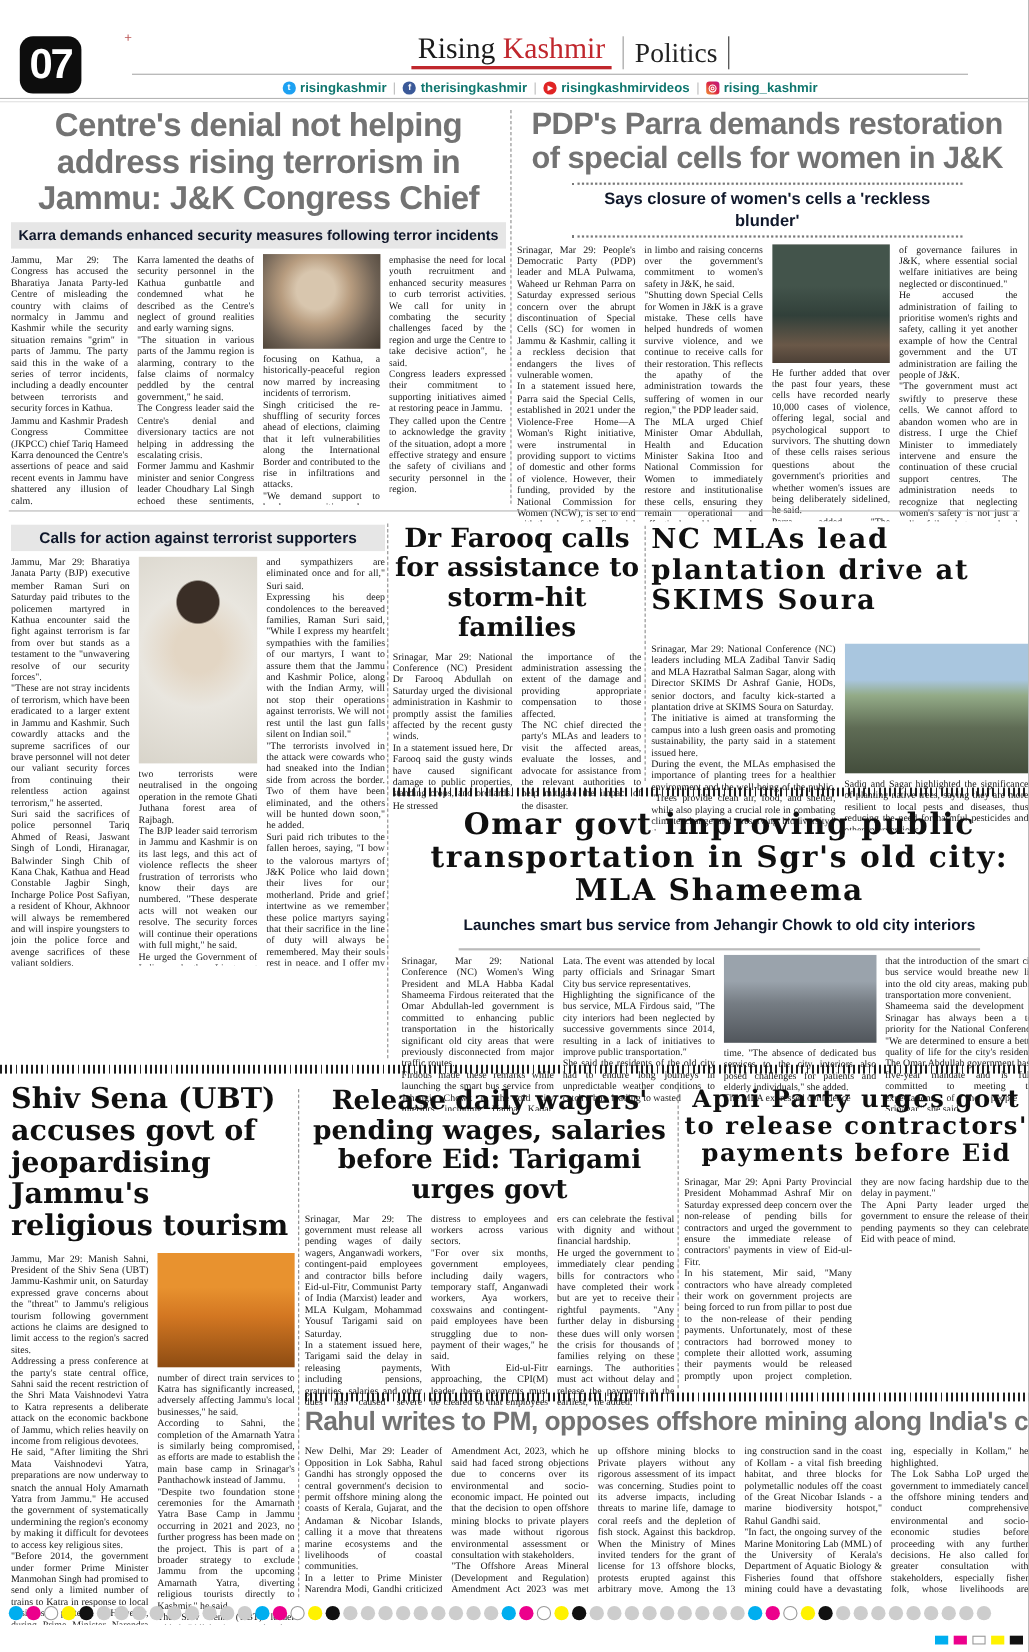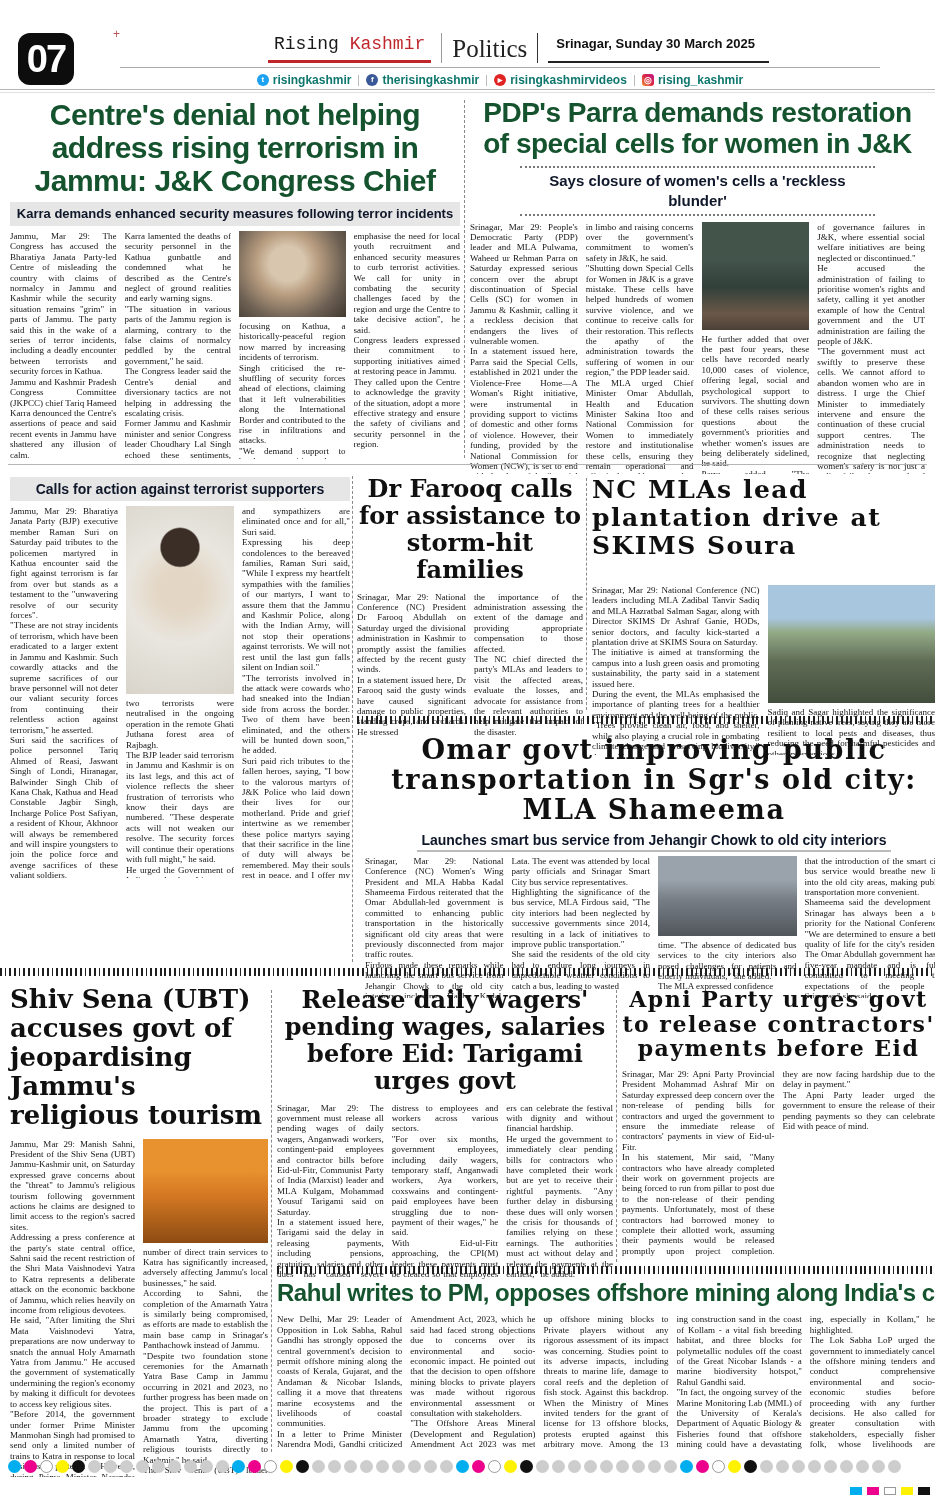--- a/index.html
+++ b/index.html
@@ -4,21 +4,21 @@
 <style>
   html,body{margin:0;padding:0;background:#888;}
   .page{position:relative;width:935px;height:1502px;background:#fff;margin:0 auto;overflow:hidden;
         font-family:"Liberation Serif",serif;color:#141414;}
   
   .pageno{position:absolute;left:18px;top:33px;width:56px;height:52px;background:#0d0d0d;color:#fff;
           border-radius:12px;font:bold 38px/52px "Liberation Sans",sans-serif;text-align:center;letter-spacing:-2px;}
   .regcross{position:absolute;width:13px;height:13px;color:#b55;font:12px/13px "Liberation Sans",sans-serif;text-align:center;}
   .masthead{position:absolute;left:120px;top:30px;width:760px;}
   .brandline{display:flex;align-items:flex-end;justify-content:center;gap:10px;border-bottom:1px solid #aaa;padding-bottom:4px;}
-  .brand{font-family:Liberation Mono, monospace;font-size:18px;line-height:28px;border-bottom:3px solid #c0272d;padding:0 6px 2px 6px;margin-left:37px;}
+  .brand{font-family:Liberation Serif, serif;font-size:27px;line-height:28px;border-bottom:3px solid #c0272d;padding:0 6px 2px 6px;margin-left:37px;}
   .brand .b1{color:#1a1a1a;}
   .brand .b2{color:#c0272d;}
   .vline{width:1px;height:30px;background:#999;}
   .vline.dark{background:#333;}
   .section{font-family:"Liberation Serif",serif;font-size:25px;line-height:28px;color:#222;}
   .dateline{font:bold 13px/18px "Liberation Sans",sans-serif;color:#111;border-bottom:2px solid #222;padding:0 14px 8px 8px;}
   .socials{display:flex;justify-content:center;align-items:center;gap:7px;margin-top:5px;
            font:bold 12px/14px "Liberation Sans",sans-serif;color:#0f766e;}
   .social{display:flex;align-items:center;gap:4px;cursor:pointer;}
   .socsep{width:1px;height:11px;background:#bbb;}
@@ -27,27 +27,27 @@
   .ic.tw{background:#1da1f2;} .ic.tw::before{content:"t";}
   .ic.fb{background:#3b5998;} .ic.fb::before{content:"f";}
   .ic.yt{background:#e02424;} .ic.yt::before{content:"\25B6";font-size:6px;}
   .ic.ig{background:linear-gradient(45deg,#f09433,#dc2743 50%,#bc1888);border-radius:3px;}
   .ic.ig::before{content:"\25CE";font-size:9px;}
   .hrule{position:absolute;height:0;border-top:1px solid #b5b5b5;}
   .hrule.double{border-bottom:1px solid #e0e0e0;height:2px;}
   
   .art{position:absolute;}
   .hl-sans{margin:0;font-family:"Liberation Sans",sans-serif;font-weight:bold;letter-spacing:-0.5px;
-           text-align:center;color:#14532d;line-height:1.1;}
+           text-align:center;color:#737373;line-height:1.1;}
   .hl-serif{margin:0;font-family:"DejaVu Serif",serif;font-weight:bold;text-align:center;color:#101010;line-height:1.12;}
   .hl-left{text-align:left;}
   .sub{font:bold 13px/20px "Liberation Sans",sans-serif;text-align:center;color:#0f172a;margin:5px 0;}
   .graybar{background:#e6e6e6;padding:2px 4px;}
   .dotbar{width:78%;margin:6px auto;border-top:2px dotted #777;border-bottom:2px dotted #777;padding:3px 0;font-size:15px;}
-  .underbar{border-bottom:2px solid #bbb;width:82%;margin:4px auto;padding-bottom:0;font-size:14px;}
+  .underbar{border-bottom:2px solid #bbb;width:82%;margin:4px auto;padding-bottom:12px;font-size:14px;}
   .cols{display:flex;gap:8px;}
   .cols>*{flex:1 1 0;min-width:0;}
   .col{font-size:9px;line-height:10.4px;text-align:justify;white-space:pre-line;overflow:hidden;color:#151515;}
   .colwrap{display:flex;flex-direction:column;overflow:hidden;}
   .colwrap .col{flex:1 1 auto;}
   .photo{flex:0 0 auto;margin-bottom:4px;}
   
   .ph-karra{height:86px;background:radial-gradient(circle at 45% 38%,#d8c6ae 0 22%,#b79c7f 40%,#6e6154 70%,#40382f 100%),#cfc5b8;}
   .ph-parra{height:108px;background:linear-gradient(180deg,#43544b 0 35%,#31403a 60%,#6a5848 85%,#4c4036),
             radial-gradient(circle at 55% 40%,#e8e4da 0 8%,transparent 9%);}
@@ -78,21 +78,20 @@
   <div class="pageno">07</div>
   <div class="regcross" style="left:110px;top:28px;">+</div>
   <div class="regcross" style="left:924px;top:634px;">+</div>
 
   <header class="masthead">
     <div class="brandline">
       <span class="brand"><span class="b1">Rising</span> <span class="b2">Kashmir</span></span>
       <span class="vline"></span>
       <span class="section">Politics</span>
       <span class="vline dark"></span>
-      <span class="dateline">Srinagar, Sunday 30 March 2025</span>
     </div>
     <div class="socials">
       <span class="social">
           <i class="ic tw"></i>
           <span>risingkashmir</span>
         </span>
       <span class="socsep"></span>
       <span class="social">
           <i class="ic fb"></i>
           <span>therisingkashmir</span>

